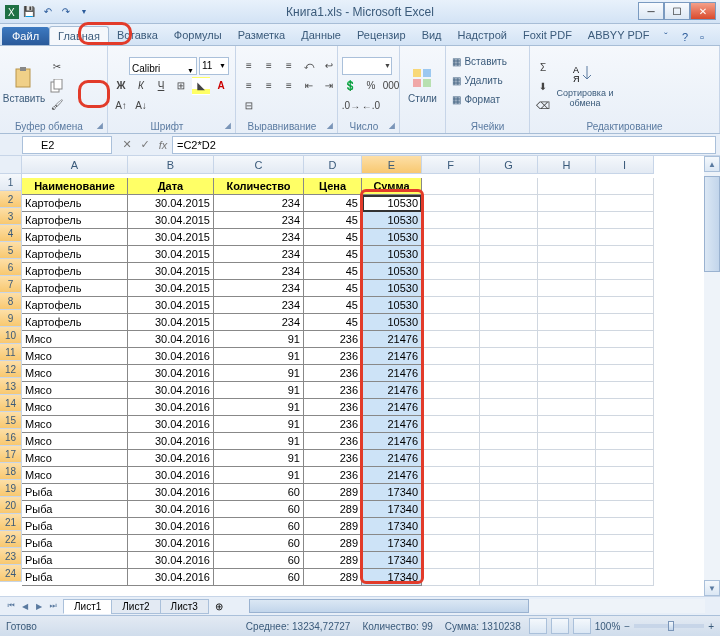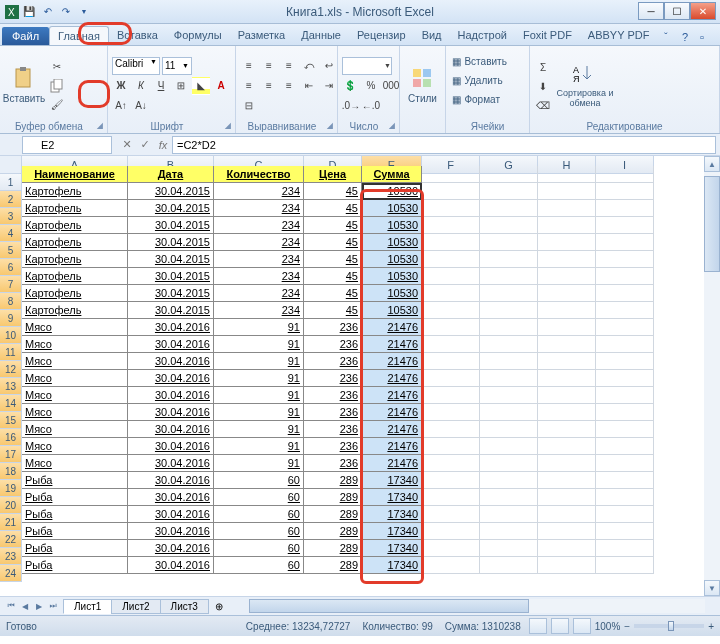--- a/index.html
+++ b/index.html
@@ -32,41 +32,41 @@
 .rgroup { border-right: 1px solid #c7d5e8; padding: 2px 4px 0; display: flex; flex-direction: column; justify-content: space-between; }
 .rgroup-body { flex: 1; display: flex; gap: 4px; padding-top: 2px; }
 .rgroup-label { font-size: 10px; color: #5a7aa0; text-align: center; padding-bottom: 1px; }
 .rlauncher { font-size: 8px; color: #7a95b8; float: right; margin-left: 3px; }
 .bigbtn { display: flex; flex-direction: column; align-items: center; justify-content: center; width: 40px; gap: 2px; }
 .bigbtn-ico { width: 24px; height: 24px; }
 .bigbtn-txt { font-size: 10px; color: #3a5a7a; }
 .col { display: flex; flex-direction: column; gap: 1px; justify-content: center; }
 .row { display: flex; gap: 2px; align-items: center; }
 .minibtn { width: 18px; height: 18px; border: 1px solid transparent; display: inline-flex; align-items: center; justify-content: center; font-size: 10px; color: #444; }
-.fontbox { width: 48px; height: 18px; border: 1px solid #aac0da; background: #fff; font-size: 10px; padding: 0 2px; display: flex; align-items: flex-start; justify-content: space-between; }
+.fontbox { width: 68px; height: 18px; border: 1px solid #aac0da; background: #fff; font-size: 10px; padding: 0 2px; display: flex; align-items: flex-end; justify-content: space-between; margin-left: 17px; }
 .sizebox { width: 30px; height: 18px; border: 1px solid #aac0da; background: #fff; font-size: 10px; padding: 0 2px; display: flex; align-items: center; justify-content: space-between; }
 .small-icon-btn { display: flex; align-items: center; font-size: 10px; color: #3a5a7a; gap: 3px; height: 18px; padding: 0 2px; }
 
 
 .fxbar { height: 22px; background: #e8eff8; display: flex; align-items: center; border-bottom: 1px solid #c7d5e8; }
 .namebox { width: 90px; height: 18px; margin-left: 22px; background: #fff; border: 1px solid #aac0da; font-size: 11px; display: flex; align-items: center; padding-left: 18px; }
 .fx-btns { display: flex; margin-left: 6px; }
 .fx-btn { width: 18px; height: 18px; display: flex; align-items: center; justify-content: center; color: #777; font-size: 11px; }
 .formula-input { flex: 1; height: 18px; background: #fff; border: 1px solid #aac0da; margin-right: 4px; padding-left: 4px; font-size: 11px; display: flex; align-items: center; }
 
 
 .grid-wrap { position: relative; height: 440px; overflow: hidden; }
 .corner { position: absolute; left: 0; top: 0; width: 22px; height: 18px; background: #e8eff8; border-right: 1px solid #c7d5e8; border-bottom: 1px solid #c7d5e8; }
 .colheads { position: absolute; left: 22px; top: 0; display: flex; height: 18px; }
 .colhead { background: linear-gradient(#f5f8fc,#e3eaf3); border-right: 1px solid #c7d5e8; border-bottom: 1px solid #c7d5e8; font-size: 11px; color: #3a5a7a; display: flex; align-items: center; justify-content: center; }
 .colhead.sel { background: linear-gradient(#fddfa7,#f8c870); }
 .rowheads { position: absolute; left: 0; top: 18px; width: 22px; }
 .rowhead { height: 17px; background: linear-gradient(#f5f8fc,#e3eaf3); border-right: 1px solid #c7d5e8; border-bottom: 1px solid #c7d5e8; font-size: 10px; color: #3a5a7a; display: flex; align-items: center; justify-content: center; }
 .rowhead.sel { background: linear-gradient(#fddfa7,#f8c870); }
-.cells { position: absolute; left: 22px; top: 10px; text-decoration: underline; }
+.cells { position: absolute; left: 22px; top: 22px; }
 .cellrow { display: flex; height: 17px; }
 .cell { border-right: 1px solid #d0d7e0; border-bottom: 1px solid #d0d7e0; font-size: 11px; padding: 0 3px; display: flex; align-items: center; overflow: hidden; white-space: nowrap; }
 .cell.hdr { background: #ffff66; font-weight: bold; justify-content: center; border-right: 1px solid #888; border-bottom: 1px solid #888; }
 .cell.data { border-right: 1px solid #888; border-bottom: 1px solid #888; }
 .cell.num { justify-content: flex-end; }
 .cell.selcell { background: #cde3f7; }
 .cell.activecell { background: #fff; outline: 2px solid #333; outline-offset: -2px; }
 .sel-outline { position: absolute; border: 3px solid #e23b2a; border-radius: 6px; pointer-events: none; z-index: 50; }
 
 

